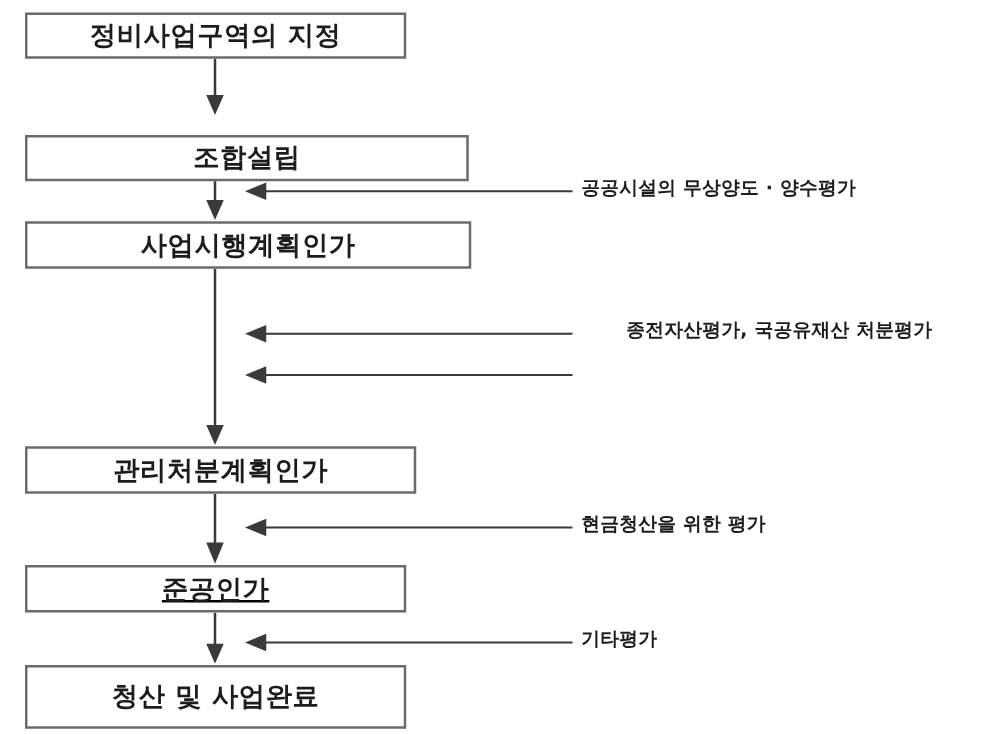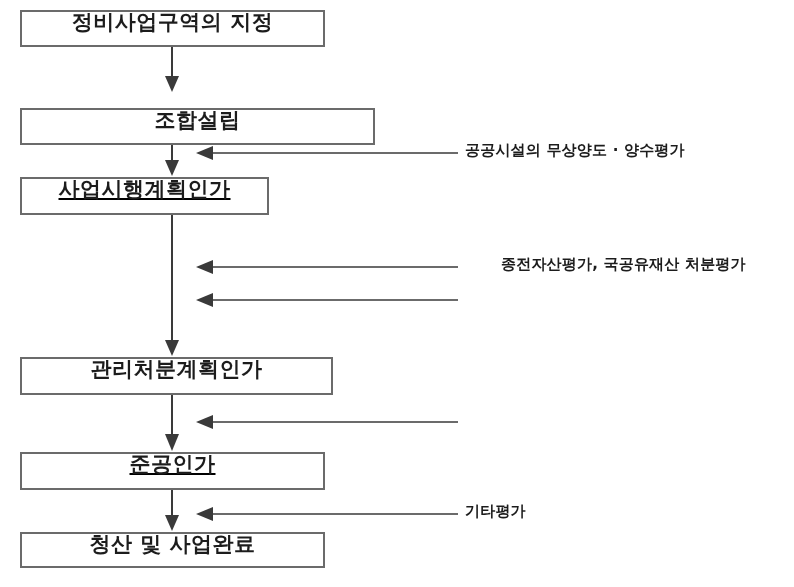--- a/index.html
+++ b/index.html
@@ -16,20 +16,21 @@
     height: 587px;
     background: #ffffff;
     overflow: hidden;
   }
   .node-box {
     position: absolute;
     box-sizing: border-box;
     border: 2px solid #6b6b6b;
     background: #ffffff;
     display: flex;
+    align-items: center;
     justify-content: center;
   }
   .node-label {
     font-size: 21px;
     font-weight: 700;
     color: #1c1c1c;
     letter-spacing: 0.5px;
     white-space: nowrap;
     line-height: 1;
   }
@@ -102,37 +103,38 @@
   </svg>
 
   <div class="node-box" style="left:20px; top:10px; width:305px; height:37px;">
     <span class="node-label">정비사업구역의 지정</span>
   </div>
 
   <div class="node-box" style="left:20px; top:108px; width:355px; height:37px;">
     <span class="node-label">조합설립</span>
   </div>
 
-  <div class="node-box" style="left:20px; top:177px; width:249px; height:38px;text-decoration:underline;">
+  <div class="node-box" style="left:20px; top:177px; width:357px; height:38px;">
     <span class="node-label">사업시행계획인가</span>
   </div>
 
   <div class="node-box" style="left:20px; top:357px; width:313px; height:38px;">
     <span class="node-label">관리처분계획인가</span>
   </div>
 
   <div class="node-box" style="left:20px; top:452px; width:305px; height:38px;text-decoration:underline;">
     <span class="node-label">준공인가</span>
   </div>
 
-  <div class="node-box" style="left:20px; top:532px; width:305px; height:36px;">
+  <div class="node-box" style="left:20px; top:532px; width:305px; height:51px;">
     <span class="node-label">청산 및 사업완료</span>
   </div>
 
   <div class="annotation-label" style="left:465px; top:143px;">공공시설의 무상양도 · 양수평가</div>
 
   <div class="annotation-label" style="left:465px; top:257px;margin-left:36px;">종전자산평가, 국공유재산 처분평가</div>
 
 
+  <div class="annotation-label" style="left:465px; top:412px;">현금청산을 위한 평가</div>
 
   <div class="annotation-label" style="left:465px; top:504px;text-align:center;">기타평가</div>
 
 </div>
 
 </body></html>

